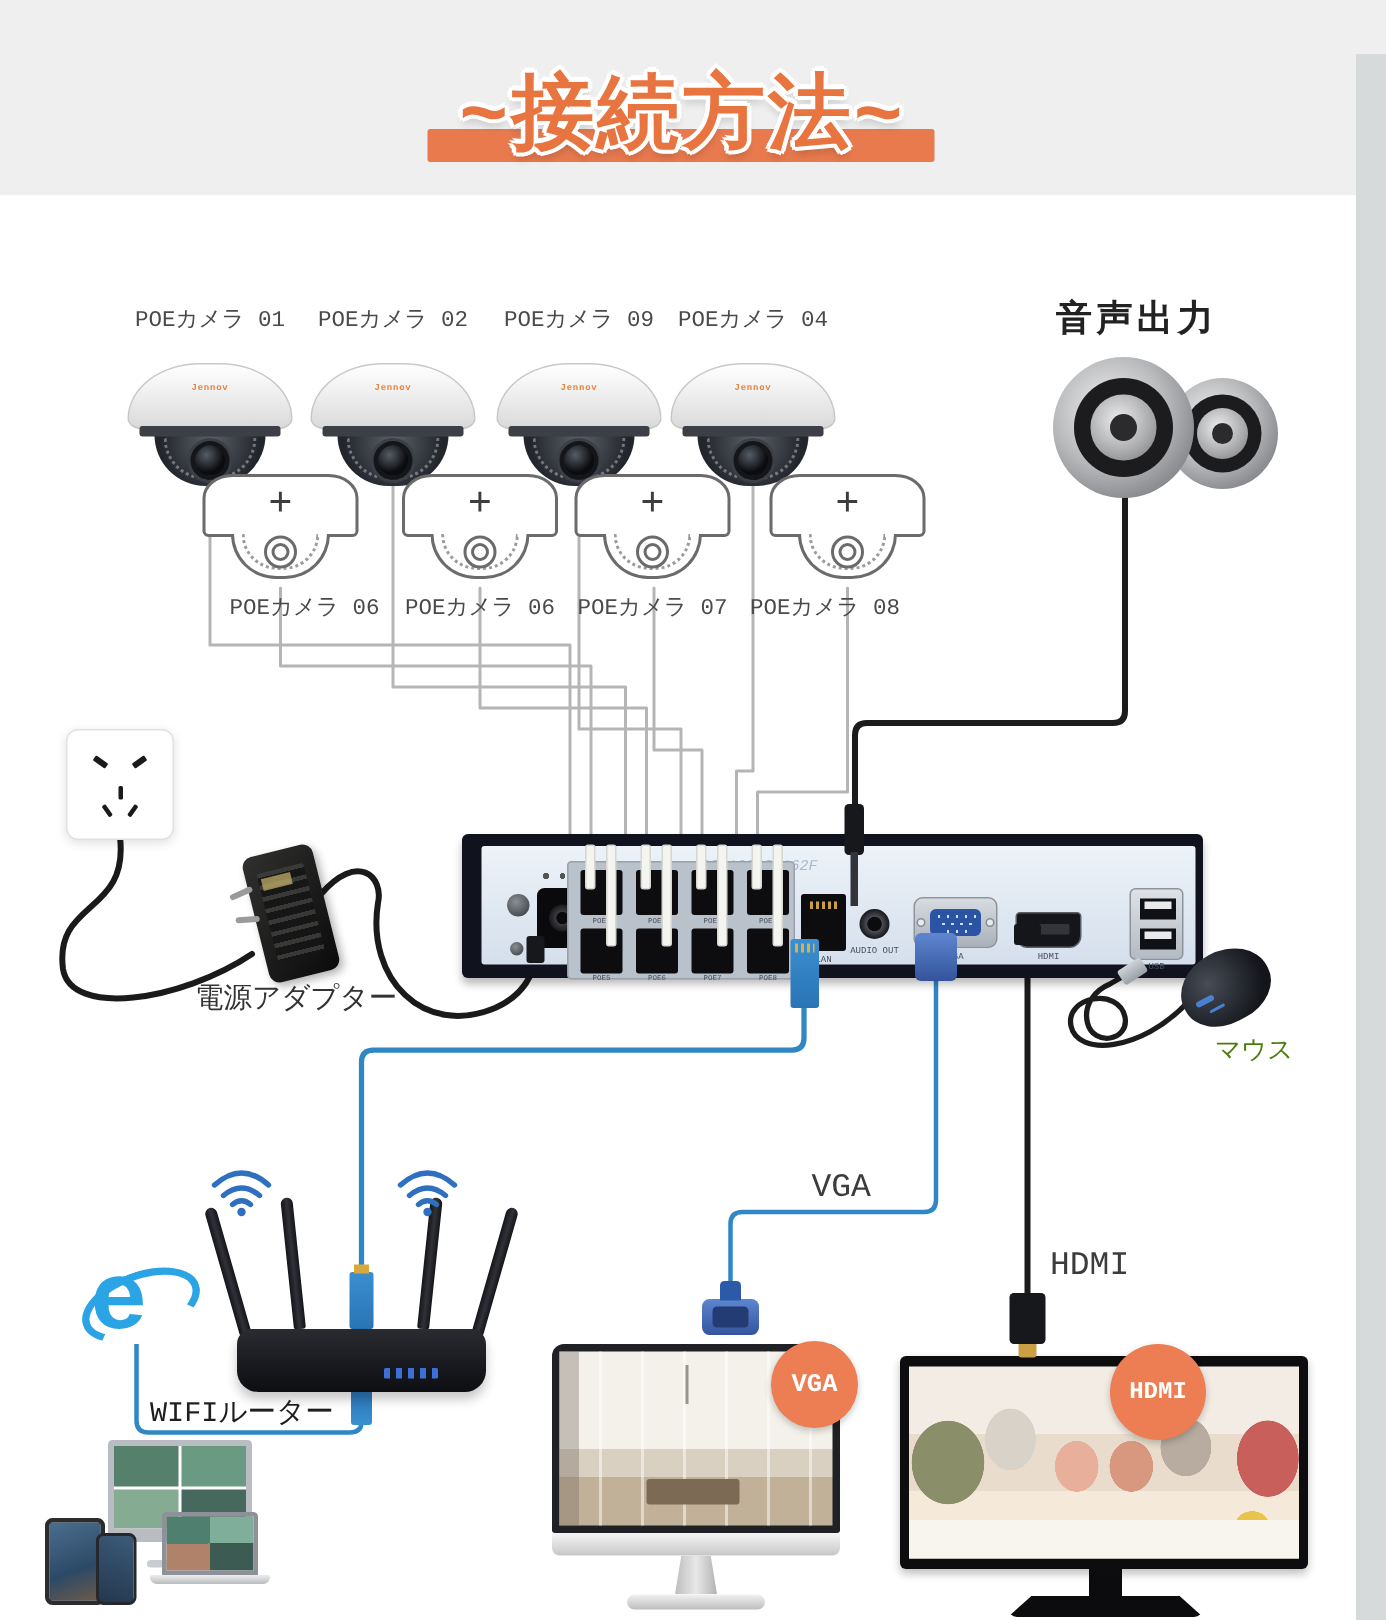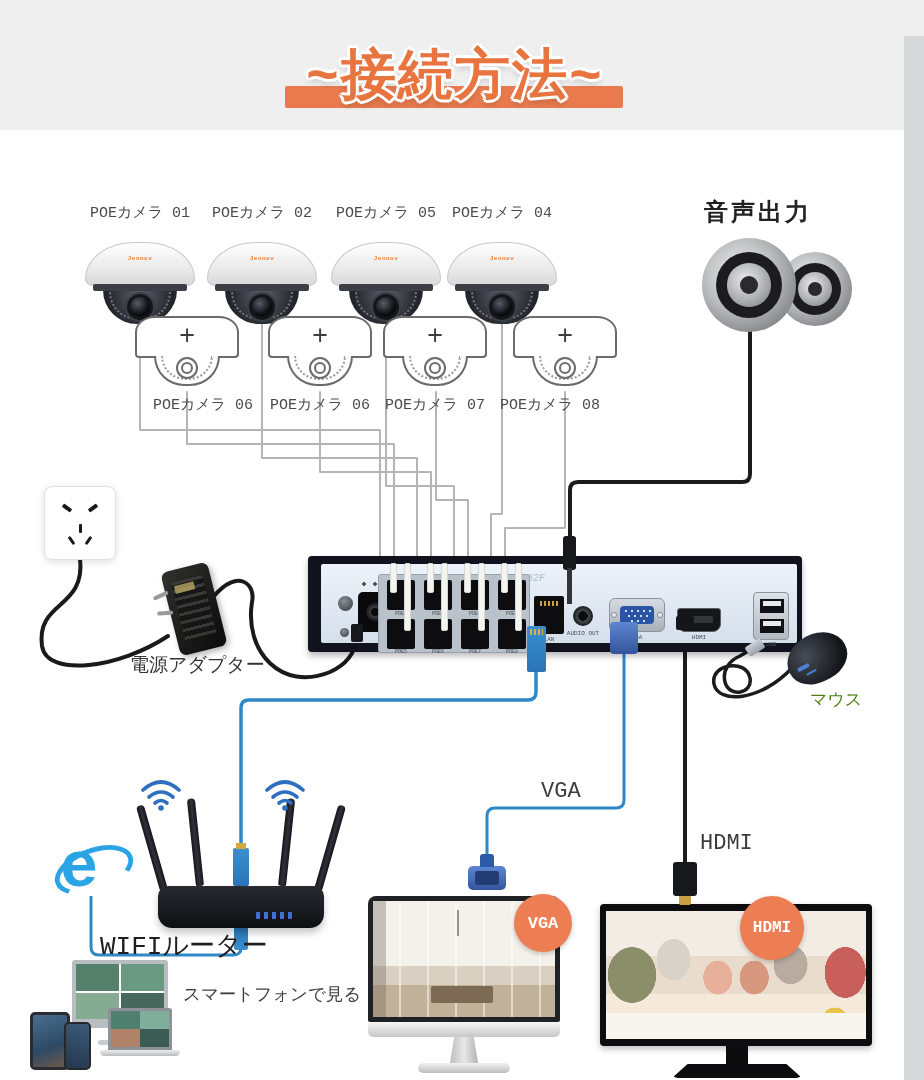--- a/index.html
+++ b/index.html
@@ -171,21 +171,21 @@
   .an1{left:160px;top:802px;transform:rotate(-16deg)}.an2{left:196px;top:798px;transform:rotate(-6deg)}
   .an3{left:278px;top:798px;transform:rotate(6deg)}.an4{left:314px;top:802px;transform:rotate(16deg)}
   .wifi { position:absolute; width:46px; height:36px; z-index:3; }
   .wf1{left:138px;top:776px}.wf2{left:262px;top:776px}
 
   
   .ie { position:absolute; left:60px; top:840px; width:60px; height:62px; z-index:3; }
   .ie .e { font-size:64px; line-height:58px; font-weight:bold; color:#2aa4e4; }
   .ie::after { content:""; position:absolute; left:-7px; top:8px; width:72px; height:34px; border:5px solid #2aa4e4;
     border-radius:50%; border-bottom-color:transparent; transform:rotate(-20deg); }
-  .router-label { position:absolute; left:100px; top:928px; font-size:26px; color:#1e1e1e; z-index:4; }
+  .router-label { position:absolute; left:100px; top:928px; font-size:19px; color:#1e1e1e; z-index:4; }
 
   
   .cluster { position:absolute; left:28px; top:958px; width:160px; height:120px; z-index:3; }
   .dm { position:absolute; left:44px; top:2px; width:96px; height:68px; border:4px solid #b9bdc2; border-bottom-width:9px; border-radius:3px;
     background:linear-gradient(#fff,#fff) 50% 0/2px 100% no-repeat, linear-gradient(#fff,#fff) 0 50%/100% 2px no-repeat,
     conic-gradient(from 0deg at 50% 50%, #6b9a82 0 90deg, #47685c 90deg 180deg, #86ab93 180deg 270deg, #55806b 270deg 360deg); }
   .dm-neck { position:absolute; left:85px; top:70px; width:14px; height:12px; background:#c9ccd0; }
   .dm-base { position:absolute; left:70px; top:82px; width:44px; height:5px; background:#c9ccd0; border-radius:3px; }
   .lp { position:absolute; left:80px; top:50px; width:64px; height:42px; border:3px solid #8e9298; border-radius:3px 3px 0 0; z-index:3;
     background:conic-gradient(from 0deg at 50% 50%, #7fae9b 0 90deg, #3c5b52 90deg 180deg, #b0826a 180deg 270deg, #4f7f6f 270deg 360deg); }
@@ -265,21 +265,21 @@
     <path d="M214 596 C238 568 256 584 252 602 C244 652 282 692 330 672 C348 664 355 652 357 638" stroke="#1a1a1a" stroke-width="4" fill="none" stroke-linecap="round"></path>
     <path d="M536 672 V692 Q536 700 528 700 H249 Q241 700 241 708 V852" stroke="#2f87c6" stroke-width="3.5" fill="none"></path>
     <path d="M91 896 V947 Q91 955 99 955 H233 Q241 955 241 948" stroke="#2f87c6" stroke-width="3" fill="none"></path>
     <path d="M624 650 V800 Q624 808 616 808 H495 Q487 808 487 816 V856" stroke="#2f87c6" stroke-width="3" fill="none"></path>
     <path d="M685 626 V864" stroke="#1c1c1c" stroke-width="4" fill="none"></path>
     <path d="M792 668 C760 702 718 704 714 684 C710 664 746 658 750 678 C753 694 729 698 725 682 C722 670 730 660 740 656 L752 649" stroke="#1c1c1c" stroke-width="3.5" fill="none" stroke-linecap="round"></path>
   </svg>
 
   <div class="cam-label tl1">POEカメラ 01</div>
   <div class="cam-label tl2">POEカメラ 02</div>
-  <div class="cam-label tl3">POEカメラ 05</div>
+  <div class="cam-label tl3">POEカメラ 09</div>
   <div class="cam-label tl4">POEカメラ 04</div>
   <div class="cam-label bl5">POEカメラ 06</div>
   <div class="cam-label bl6">POEカメラ 06</div>
   <div class="cam-label bl7">POEカメラ 07</div>
   <div class="cam-label bl8">POEカメラ 08</div>
 
   <div class="cam-photo cp1">
     <div class="dome">
         <span class="brand">Jennov</span>
       </div>
@@ -474,21 +474,20 @@
 
   <div class="cluster">
     <div class="dm"></div>
     <div class="dm-neck"></div>
     <div class="dm-base"></div>
     <div class="tb"></div>
     <div class="lp"></div>
     <div class="ph"></div>
   </div>
   <div class="remote-text">
-    <div>スマートフォンで見る</div>
   </div>
 
   <div class="vga-cable-label">VGA</div>
   <div class="hdmi-cable-label">HDMI</div>
 
   <div class="mon-a">
     <div class="scr">
       <div class="lamp"></div>
       <div class="furn"></div>
     </div>

